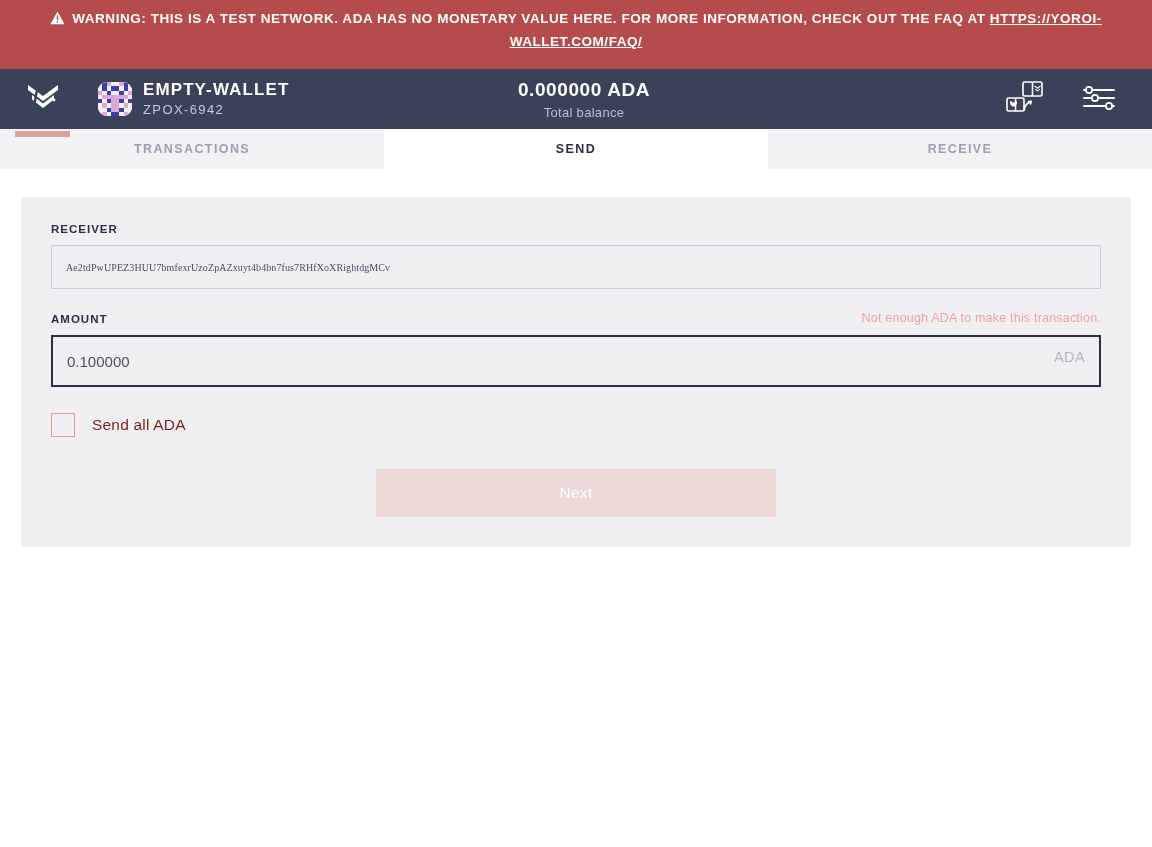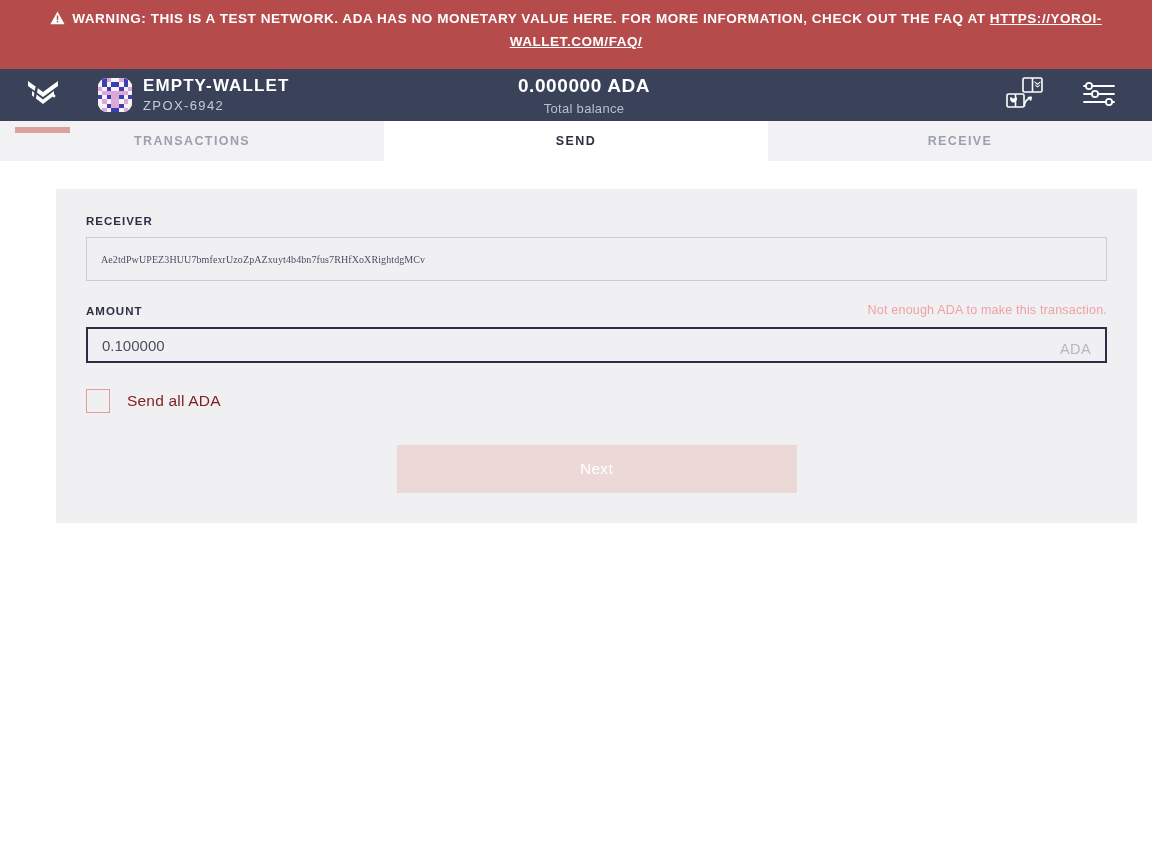--- a/index.html
+++ b/index.html
@@ -32,21 +32,21 @@
     margin-right: 7px;
   }
   .warning-banner a {
     color: #ffffff;
     text-decoration: underline;
     font-weight: bold;
   }
 
   
   .navbar {
-    height: 52px;
+    height: 60px;
     background: #394258;
     display: flex;
     align-items: center;
     position: relative;
   }
   .logo-wrap {
     width: 86px;
     height: 64px;
     display: flex;
     align-items: center;
@@ -142,21 +142,21 @@
     cursor: pointer;
     border: none;
     font-family: inherit;
   }
   .tab.active {
     background: #ffffff;
     color: #2b2f44;
   }
 
   
-  .page { padding: 28px 15px 0 21px; background: #ffffff; margin-left: 35px; }
+  .page { padding: 28px 21px 0 21px; background: #ffffff; }
   .card {
     background: #f0f0f2;
     padding: 26px 30px 30px 30px;
   }
   .field-label {
     font-size: 11.5px;
     font-weight: bold;
     letter-spacing: 1px;
     color: #2b2f44;
     text-transform: uppercase;
@@ -180,21 +180,21 @@
     color: #4a4f63;
     font-family: Liberation Serif, serif;
     font-size: 10px;
     padding: 0 14px;
     letter-spacing: 0.1px;
     outline: none;
   }
   .amount-wrap { position: relative; margin-top: 10px; }
   .amount-input {
     width: 100%;
-    height: 36px;
+    height: 52px;
     background: #f0f0f2;
     border: 2px solid #2b2f44;
     color: #4a4f63;
     font-family: "Liberation Sans", sans-serif;
     font-size: 15px;
     padding: 0 60px 0 14px;
     outline: none;
   }
   .amount-suffix {
     position: absolute;

